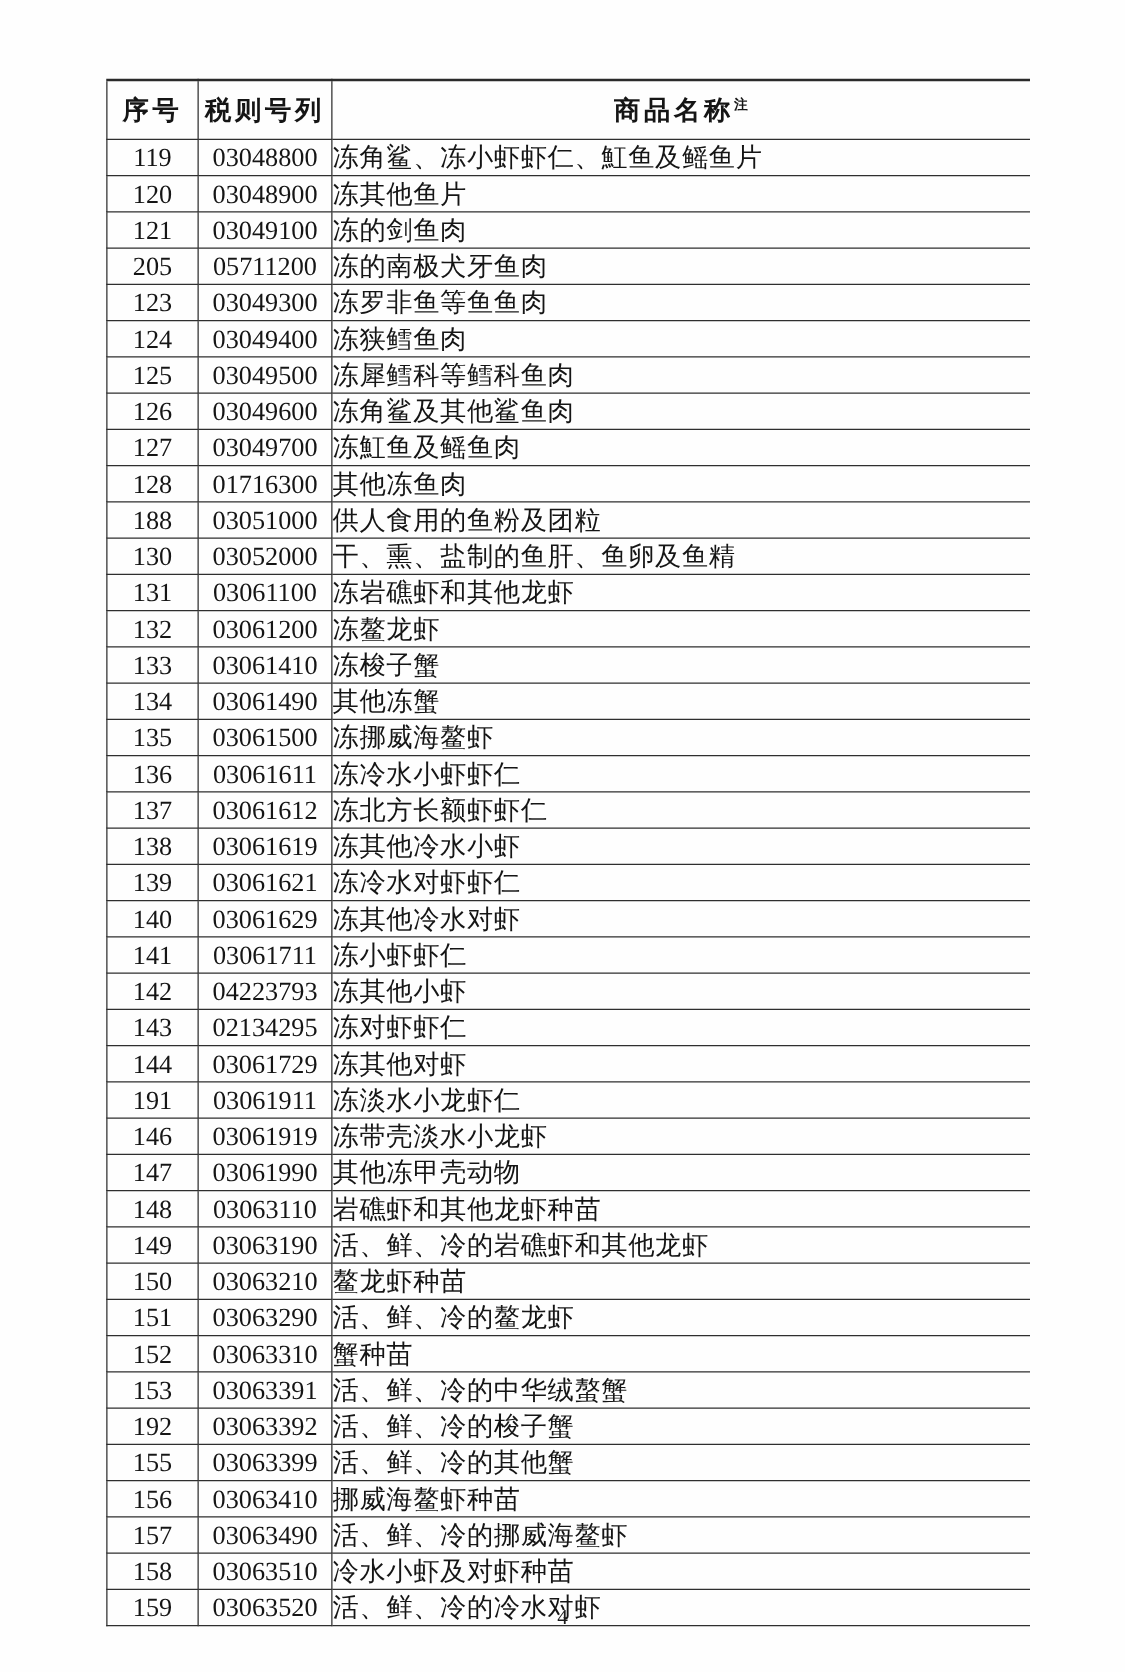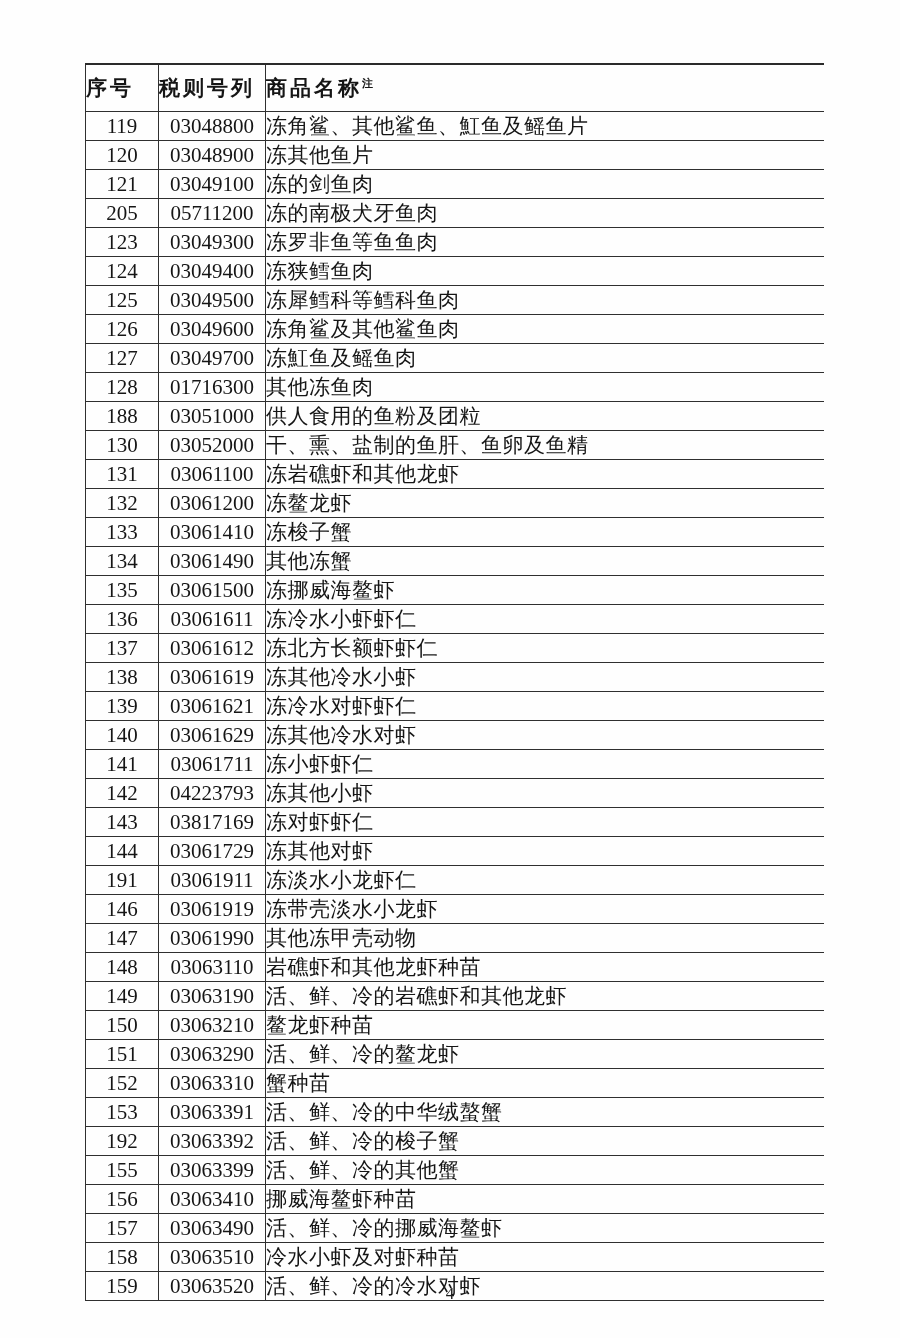--- a/index.html
+++ b/index.html
@@ -48,21 +48,21 @@
     border-right: 1.5px solid #2f2f2f;
   }
   table.tariff th:nth-child(2), table.tariff td:nth-child(2) {
     border-right: 1.5px solid #2f2f2f;
   }
 
   thead th {
     height: 47px;
     font-size: 21px;
     font-weight: bold;
-    text-align: left;
+    text-align: center;
     letter-spacing: 3px;
   }
   thead th sup {
     font-size: 11px;
     font-weight: bold;
     letter-spacing: 0;
     vertical-align: super;
     line-height: 0;
   }
   tbody td {
@@ -104,21 +104,21 @@
       <tr>
         <th>序号</th>
         <th>税则号列</th>
         <th><span>商品名称</span><sup>注</sup></th>
       </tr>
     </thead>
     <tbody id="rows">
         <tr>
           <td class="cell-no">119</td>
           <td class="cell-code">03048800</td>
-          <td class="cell-name">冻角鲨、其他鲨鱼、魟鱼及鳐鱼片</td>
+          <td class="cell-name">冻角鲨、冻小虾虾仁、魟鱼及鳐鱼片</td>
         </tr>
         <tr>
           <td class="cell-no">120</td>
           <td class="cell-code">03048900</td>
           <td class="cell-name">冻其他鱼片</td>
         </tr>
         <tr>
           <td class="cell-no">121</td>
           <td class="cell-code">03049100</td>
           <td class="cell-name">冻的剑鱼肉</td>
@@ -223,21 +223,21 @@
           <td class="cell-code">03061711</td>
           <td class="cell-name">冻小虾虾仁</td>
         </tr>
         <tr>
           <td class="cell-no">142</td>
           <td class="cell-code">04223793</td>
           <td class="cell-name">冻其他小虾</td>
         </tr>
         <tr>
           <td class="cell-no">143</td>
-          <td class="cell-code">03817169</td>
+          <td class="cell-code">02134295</td>
           <td class="cell-name">冻对虾虾仁</td>
         </tr>
         <tr>
           <td class="cell-no">144</td>
           <td class="cell-code">03061729</td>
           <td class="cell-name">冻其他对虾</td>
         </tr>
         <tr>
           <td class="cell-no">191</td>
           <td class="cell-code">03061911</td>

